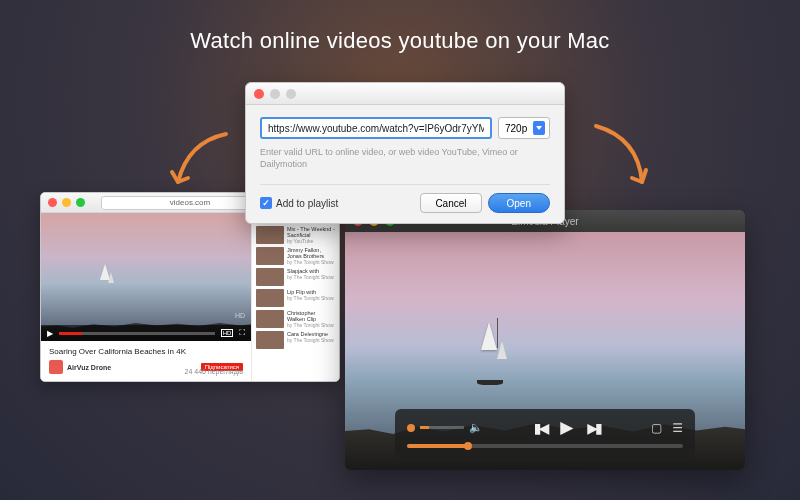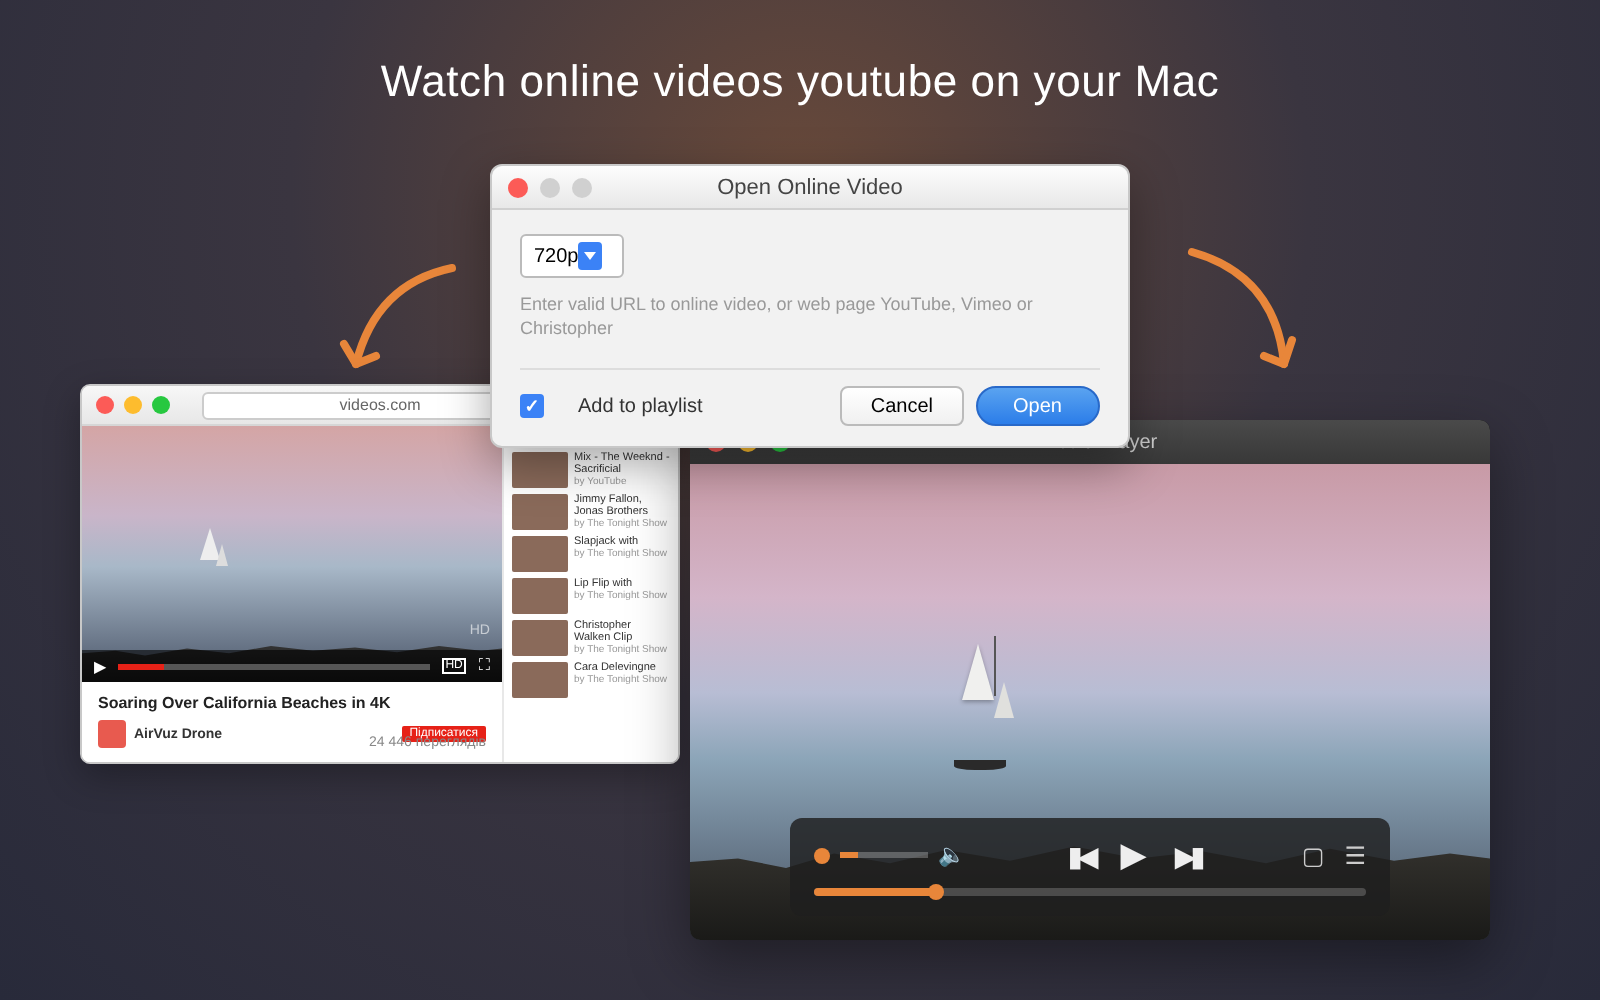--- a/index.html
+++ b/index.html
@@ -16,26 +16,26 @@
 .traffic-lights { display:flex; gap:6px; margin-left:8px; }
 .tl { width:10px; height:10px; border-radius:50%; }
 .tl.red { background:#fc5b57; }
 .tl.yellow { background:#fdbc2e; }
 .tl.green { background:#27c840; }
 .tl.grey { background:#d0d0d0; }
 .dialog-title { position:absolute; left:0; right:0; text-align:center; font-size:11px; color:#444; pointer-events:none; }
 .dialog-body { padding:12px 14px 10px 14px; }
 .url-row { display:flex; gap:6px; margin-bottom:8px; }
 .url-input { flex:1; height:22px; border:2px solid #4a90e2; border-radius:3px; background:#fff; font-size:10px; padding:0 6px; color:#222; outline:none; }
-.quality-select { width:52px; height:22px; background:#fff; border:1px solid #bbb; border-radius:3px; font-size:10px; display:flex; align-items:center; justify-content:flex-start; padding:0 4px 0 6px; }
+.quality-select { width:52px; height:22px; background:#fff; border:1px solid #bbb; border-radius:3px; font-size:10px; display:flex; align-items:center; justify-content:space-between; padding:0 4px 0 6px; }
 .quality-arrow { width:12px; height:14px; background:#3b82f6; border-radius:2px; display:flex; align-items:center; justify-content:center; }
 .quality-arrow::after { content:""; border-left:3px solid transparent; border-right:3px solid transparent; border-top:4px solid #fff; }
 .hint-text { font-size:9px; color:#999; line-height:1.3; margin-bottom:14px; }
 .dialog-footer { display:flex; align-items:center; border-top:1px solid #ddd; padding-top:8px; }
-.checkbox-wrap { display:flex; align-items:center; gap:17px; font-size:10px; color:#333; flex:1; }
+.checkbox-wrap { display:flex; align-items:center; gap:4px; font-size:10px; color:#333; flex:1; }
 .checkbox { width:12px; height:12px; background:#3b82f6; border-radius:2px; display:flex; align-items:center; justify-content:center; }
 .checkbox::after { content:"✓"; color:#fff; font-size:9px; font-weight:bold; }
 .btn { height:20px; padding:0 14px; border-radius:4px; font-size:10px; border:1px solid #bbb; background:linear-gradient(#fff,#f0f0f0); margin-left:6px; display:flex; align-items:center; cursor:pointer; }
 .btn.primary { background:linear-gradient(#5aa3f0,#2b7de9); color:#fff; border-color:#2869c9; padding:0 18px;border-radius:10px; }
 
 
 .browser { position:absolute; left:40px; top:192px; width:300px; background:#fff; border:1px solid #c8c8c8; border-radius:5px; box-shadow:0 6px 18px rgba(0,0,0,0.3); z-index:20; overflow:hidden; }
 .browser-titlebar { height:20px; background:linear-gradient(#f7f7f7,#e7e7e7); display:flex; align-items:center; position:relative; border-bottom:1px solid #d6d6d6; }
 .browser-titlebar .traffic-lights { margin-left:7px; gap:5px; }
 .browser-titlebar .tl { width:9px; height:9px; }
@@ -56,21 +56,21 @@
 .yt-sail { position:absolute; left:28%; top:40%; width:0; height:0; border-left:5px solid transparent; border-right:5px solid transparent; border-bottom:16px solid #eee; }
 .yt-sail2 { position:absolute; left:32%; top:46%; width:0; height:0; border-left:3px solid transparent; border-right:3px solid transparent; border-bottom:11px solid #ddd; }
 .yt-rocks { position:absolute; bottom:0; left:0; right:0; height:24px; background:linear-gradient(180deg,#3a3a3a,#1a1a1a); clip-path:polygon(0 40%,8% 35%,15% 45%,25% 30%,35% 40%,45% 25%,55% 35%,65% 28%,75% 38%,85% 25%,95% 35%,100% 30%,100% 100%,0 100%); }
 .yt-watermark { position:absolute; right:6px; bottom:22px; font-size:7px; color:rgba(255,255,255,0.6); }
 .yt-controls { position:absolute; bottom:0; left:0; right:0; height:16px; background:rgba(0,0,0,0.6); display:flex; align-items:center; padding:0 6px; gap:6px; }
 .yt-play-btn { color:#fff; font-size:8px; }
 .yt-progress { flex:1; height:3px; background:rgba(255,255,255,0.3); position:relative; }
 .yt-progress::after { content:""; position:absolute; left:0; top:0; bottom:0; width:15%; background:#e62117; }
 .yt-cc { color:#fff; font-size:6px; border:1px solid #fff; padding:0 1px; }
 .yt-info { padding:6px 8px; background:#fff; }
-.yt-title { font-size:8px; font-weight:700; color:#222; margin-bottom:4px; }
+.yt-title { font-size:8px; font-weight:400; color:#222; margin-bottom:4px; }
 .yt-channel-row { display:flex; align-items:center; gap:4px; margin-bottom:2px; }
 .yt-avatar { width:14px; height:14px; border-radius:2px; background:#e85a4f; }
 .yt-channel-name { font-size:7px; font-weight:bold; color:#333; flex:1; }
 .yt-sub-btn { background:#e62117; color:#fff; font-size:6px; padding:1px 4px; border-radius:1px; }
 .yt-views { font-size:7px; color:#888; text-align:right; margin-top:-8px; }
 .yt-sidebar { width:88px; background:#fff; border-left:1px solid #e8e8e8; padding:4px 4px; }
 .yt-up-next { font-size:6px; font-weight:bold; color:#333; margin-bottom:3px; }
 .yt-rec { display:flex; gap:3px; margin-bottom:3px; }
 .yt-rec-thumb { width:28px; height:18px; background:#8a6a5a; border-radius:1px; flex-shrink:0; }
 .yt-rec-meta { flex:1; overflow:hidden; }
@@ -124,30 +124,30 @@
     </svg>
 </div>
 
 <div class="dialog">
   <div class="dialog-titlebar">
     <div class="traffic-lights">
       <div class="tl red"></div>
       <div class="tl grey"></div>
       <div class="tl grey"></div>
     </div>
-    <div class="dialog-title">Open Online Video</div>
   </div>
   <div class="dialog-body">
     <div class="url-row">
+      <input class="url-input" value="https://www.youtube.com/watch?v=IP6yOdr7yYM" style="">
       <div class="quality-select">
         <span>720p</span>
         <span class="quality-arrow"></span>
       </div>
     </div>
-    <div class="hint-text">Enter valid URL to online video, or web page YouTube, Vimeo or Christopher</div>
+    <div class="hint-text">Enter valid URL to online video, or web video YouTube, Vimeo or Dailymotion</div>
     <div class="dialog-footer">
       <div class="checkbox-wrap">
         <span class="checkbox"></span>
         <span>Add to playlist</span>
       </div>
       <div class="btn">Cancel</div>
       <div class="btn primary">Open</div>
     </div>
   </div>
 </div>

